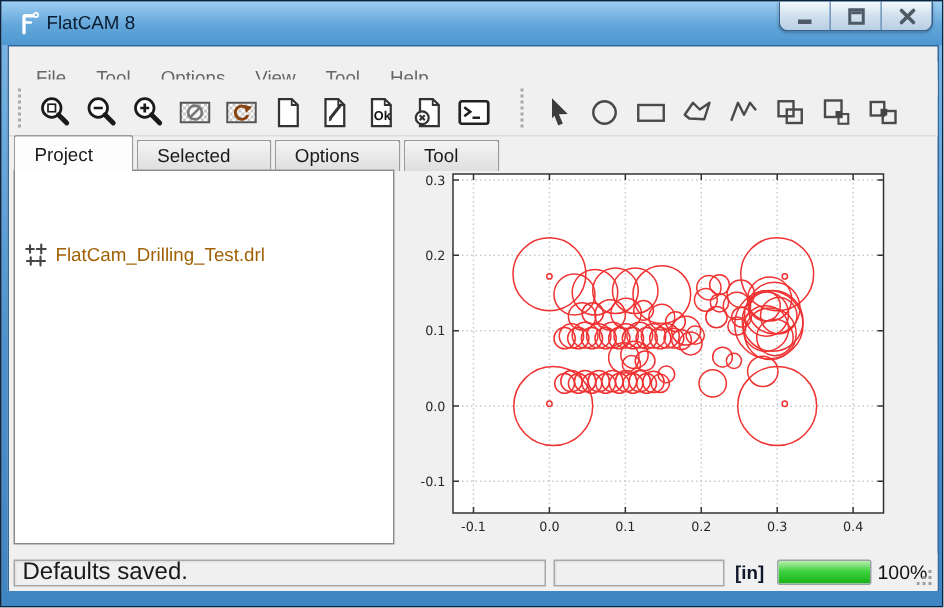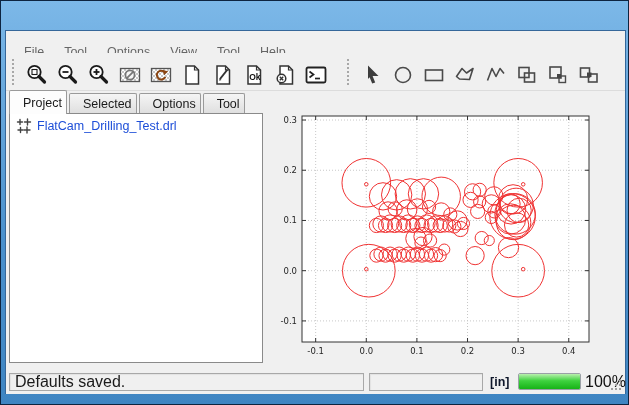--- a/index.html
+++ b/index.html
@@ -10,41 +10,69 @@
   .win-controls{position:absolute;right:6px;top:0;display:flex;border:1px solid #39618c;border-top:none;border-radius:0 0 6px 6px;overflow:hidden;box-shadow:0 1px 2px rgba(0,0,0,.25);}
   .win-btn{width:33px;height:19px;display:flex;align-items:center;justify-content:center;background:linear-gradient(#f5fafd,#d4e2ef 45%,#b9cfe3);border-right:1px solid #7d9cbd;cursor:default;}
   .win-btn:last-child{border-right:none;}
   .client{position:absolute;left:4px;top:29px;width:621px;height:364px;background:#f0f0f0;border:1px solid #35679a;box-sizing:border-box;}
   .menubar{position:absolute;left:5px;top:40px;width:619px;height:22px;background:#f0f0f0;border-bottom:1px solid #e2e2e2;display:flex;align-items:center;padding-left:8px;box-sizing:border-box;}
   .menu-item{padding:3px 10px;font-size:12.5px;color:#666;cursor:default;}
   .toolbar{position:absolute;left:5px;top:52px;width:619px;height:38px;background:#f0f0f0;border-bottom:1px solid #dcdcdc;display:flex;align-items:center;box-sizing:border-box;}
   .tb-handle{width:4px;height:26px;margin:0 3px 0 6px;border-left:2px dotted #a8a8a8;}
   .tb-btn{width:29px;height:30px;display:flex;align-items:flex-end;justify-content:center;border:1px solid transparent;border-radius:2px;}
   .tabbar{position:absolute;left:8px;top:90px;height:23px;display:flex;align-items:flex-end;}
-  .tab{font-size:12.5px;color:#1a1a1a;padding:3px 4px 4px 13px;background:linear-gradient(#f5f5f5,#dedede);border:1px solid #9a9a9a;border-bottom:none;border-radius:2px 2px 0 0;margin-right:2px;height:13px;cursor:default;}
+  .tab{font-size:12.5px;color:#1a1a1a;padding:3px 26px 4px 13px;background:linear-gradient(#f5f5f5,#dedede);border:1px solid #9a9a9a;border-bottom:none;border-radius:2px 2px 0 0;margin-right:2px;height:13px;cursor:default;}
   .tab.active{background:#fdfdfd;padding-top:5px;height:14px;position:relative;z-index:2;}
   .tree{position:absolute;left:8px;top:112px;width:254px;height:250px;background:#fff;border:1px solid #8a8a8a;box-sizing:border-box;z-index:1;}
-  .tree-item{display:flex;align-items:center;gap:5px;padding:4px 2px 2px 6px;font-size:12.5px;color:#1d4ed8;}
+  .tree-item{display:flex;align-items:center;gap:5px;padding:4px 2px 2px 6px;font-size:12.5px;color:#a16207;margin-top:44px;}
   .plot{position:absolute;left:266px;top:95px;width:356px;height:272px;}
   .statusbar{position:absolute;left:5px;top:368px;width:619px;height:25px;background:#f0f0f0;display:flex;align-items:center;box-sizing:border-box;}
   .status-panel{height:18px;border:1px solid #a8a8a8;box-shadow:inset 1px 1px 1px rgba(0,0,0,.06);display:flex;align-items:center;padding:0 5px;font-size:16px;color:#1a1a1a;box-sizing:border-box;background:#f0f0f0;}
   .sp-msg{position:absolute;left:3px;width:355px;}
   .sp-empty{position:absolute;left:363px;width:114px;}
   .units{position:absolute;left:484px;font-size:12.5px;font-weight:bold;color:#0f172a;}
   .progress-wrap{position:absolute;left:512px;width:63px;height:17px;border:1px solid #9aa0a6;border-radius:2px;background:#fdfdfd;overflow:hidden;box-sizing:border-box;}
   .progress-fill{height:100%;background:linear-gradient(#b9f0ae,#3fd23f 45%,#17b317);}
-  .pct{position:absolute;left:579px;font-size:16px;color:#111;}
+  .pct{position:absolute;left:579px;font-size:13px;color:#111;}
   .grip{position:absolute;right:3px;bottom:3px;}
   svg{display:block;}
 </style>
 </head>
 <body>
 
 <div class="window">
 
+  <div class="titlebar">
+    <span class="app-icon">
+      <svg width="16" height="16" viewBox="0 0 16 16">
+        <path d="M5 15 V4.5 Q5 3.5 6 3.5 H11" fill="none" stroke="#fff" stroke-width="2.2" stroke-linecap="round"></path>
+        <path d="M5 8 H9.5" fill="none" stroke="#fff" stroke-width="1.8" stroke-linecap="round"></path>
+        <circle cx="13" cy="3" r="1.4" fill="none" stroke="#fff" stroke-width="1.1"></circle>
+      </svg>
+    </span>
+    <span class="title-text">FlatCAM 8</span>
+    <div class="win-controls">
+      <div class="win-btn">
+        <svg width="12" height="12" viewBox="0 0 12 12">
+            <rect x="1" y="8" width="9" height="3" fill="#4e5b66"></rect>
+          </svg>
+      </div>
+      <div class="win-btn">
+        <svg width="12" height="12" viewBox="0 0 12 12">
+            <rect x="1.5" y="1.5" width="9" height="9" fill="none" stroke="#4e5b66" stroke-width="2"></rect>
+            <rect x="2.5" y="2.5" width="7" height="2" fill="#4e5b66"></rect>
+          </svg>
+      </div>
+      <div class="win-btn">
+        <svg width="12" height="12" viewBox="0 0 12 12">
+            <path d="M2 2 L10 10 M10 2 L2 10" stroke="#4e5b66" stroke-width="2.4" stroke-linecap="round"></path>
+          </svg>
+      </div>
+    </div>
+  </div>
 
   <div class="client"></div>
 
   <div class="menubar">
     <span class="menu-item">File</span>
     <span class="menu-item">Tool</span>
     <span class="menu-item">Options</span>
     <span class="menu-item">View</span>
     <span class="menu-item">Tool</span>
     <span class="menu-item">Help</span>

